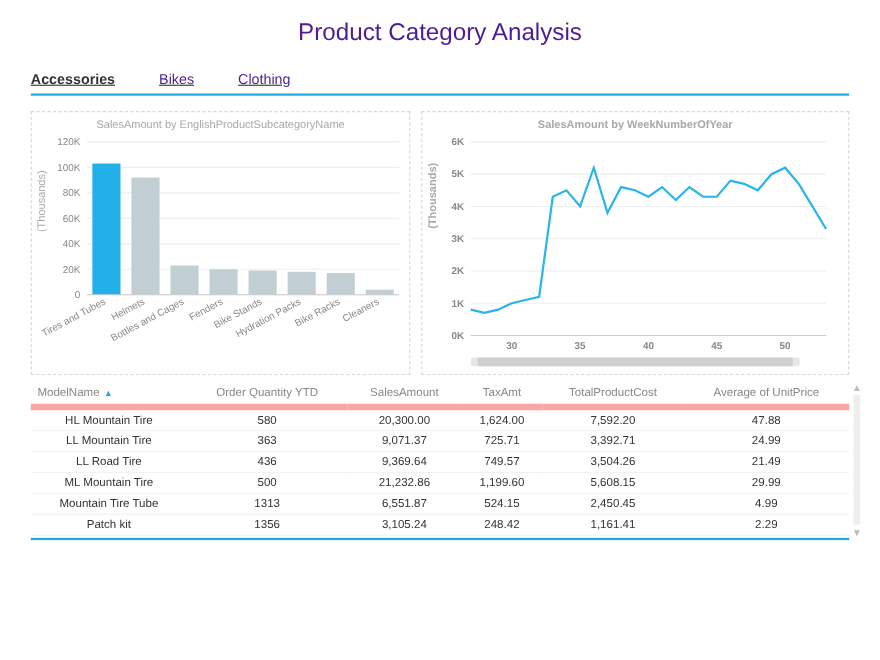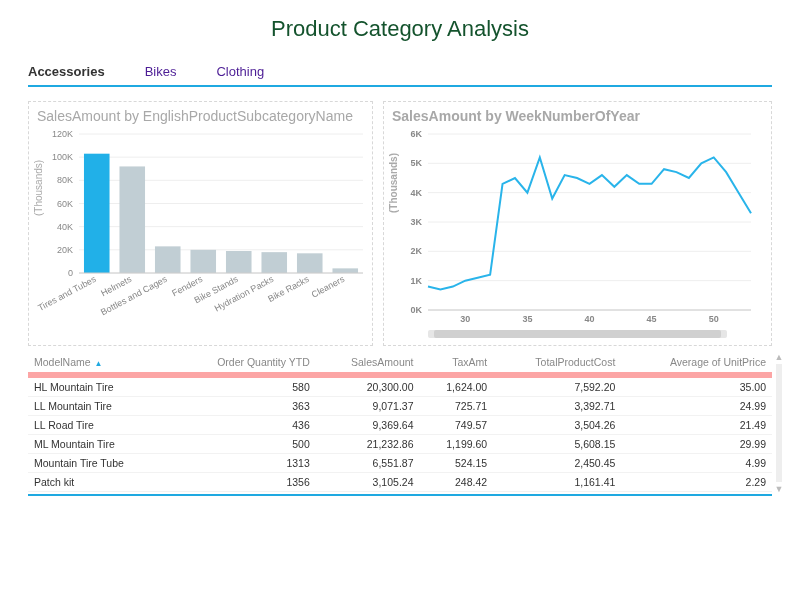--- a/index.html
+++ b/index.html
@@ -12,50 +12,52 @@
     overflow: hidden;
     font-size: 11px;
   }
   .page {
     padding: 6px 28px 10px 28px;
   }
   .title {
     text-align: center;
     font-size: 22px;
     font-weight: 300;
-    color: #14532d;
+    color: #4c1d95;
     margin: 10px 0 22px 0;
   }
   .tabs {
     display: flex;
     gap: 40px;
     border-bottom: 2px solid #1fa9e1;
     padding-bottom: 6px;
     margin-bottom: 14px;
+    text-decoration: underline;
   }
   .tab {
     color: #4c1d95;
     font-size: 13px;
     cursor: pointer;
   }
   .tab.active { color: #333; font-weight: 600; }
   .charts-row {
     display: flex;
     gap: 10px;
   }
   .chart-card {
     border: 1px dashed #d8d8d8;
     padding: 6px 8px 2px 8px;
   }
   .chart-card.left { width: 345px; }
   .chart-card.right { flex: 1; font-weight: bold; }
   .chart-title {
     color: #a8a8a8;
-    font-size: 14px;
+    font-size: 10px;
     margin-bottom: 4px;
+    text-align: center;
   }
   .chart-body { position: relative; }
   .ylabel {
     position: absolute;
     left: -4px;
     top: 50%;
     transform: rotate(-90deg) translateX(20px);
     transform-origin: left top;
     color: #aaa;
     font-size: 10px;
@@ -75,22 +77,23 @@
     font-weight: 400;
     padding: 4px 6px;
     border-bottom: 6px solid #fca5a5;
     white-space: nowrap;
   }
   th.sort .arrow { color:#1fa9e1; font-size:8px; margin-left:4px;}
   td {
     padding: 3px 6px;
     border-bottom: 1px solid #f2f2f2;
     white-space: nowrap;
-  }
-  td.num, th.num { text-align: right; }
+    text-align: center;
+  }
+  td.num, th.num { text-align: center; }
   .vscroll-track {
     position:absolute; right:-12px; top:0; bottom:0; width:10px;
   }
   .vscroll-arrow { color:#bbb; font-size:9px; text-align:center; }
   .vscroll-bar { background:#eee; flex:1; margin:2px 2px; }
 </style>
 </head>
 <body>
 
 <div class="page">
@@ -190,21 +193,21 @@
             <th class="num">Average of UnitPrice</th>
           </tr>
         </thead>
       <tbody id="tbody">
           <tr>
             <td>HL Mountain Tire</td>
             <td class="num">580</td>
             <td class="num">20,300.00</td>
             <td class="num">1,624.00</td>
             <td class="num">7,592.20</td>
-            <td class="num">35.00</td>
+            <td class="num">47.88</td>
           </tr>
           <tr>
             <td>LL Mountain Tire</td>
             <td class="num">363</td>
             <td class="num">9,071.37</td>
             <td class="num">725.71</td>
             <td class="num">3,392.71</td>
             <td class="num">24.99</td>
           </tr>
           <tr>

